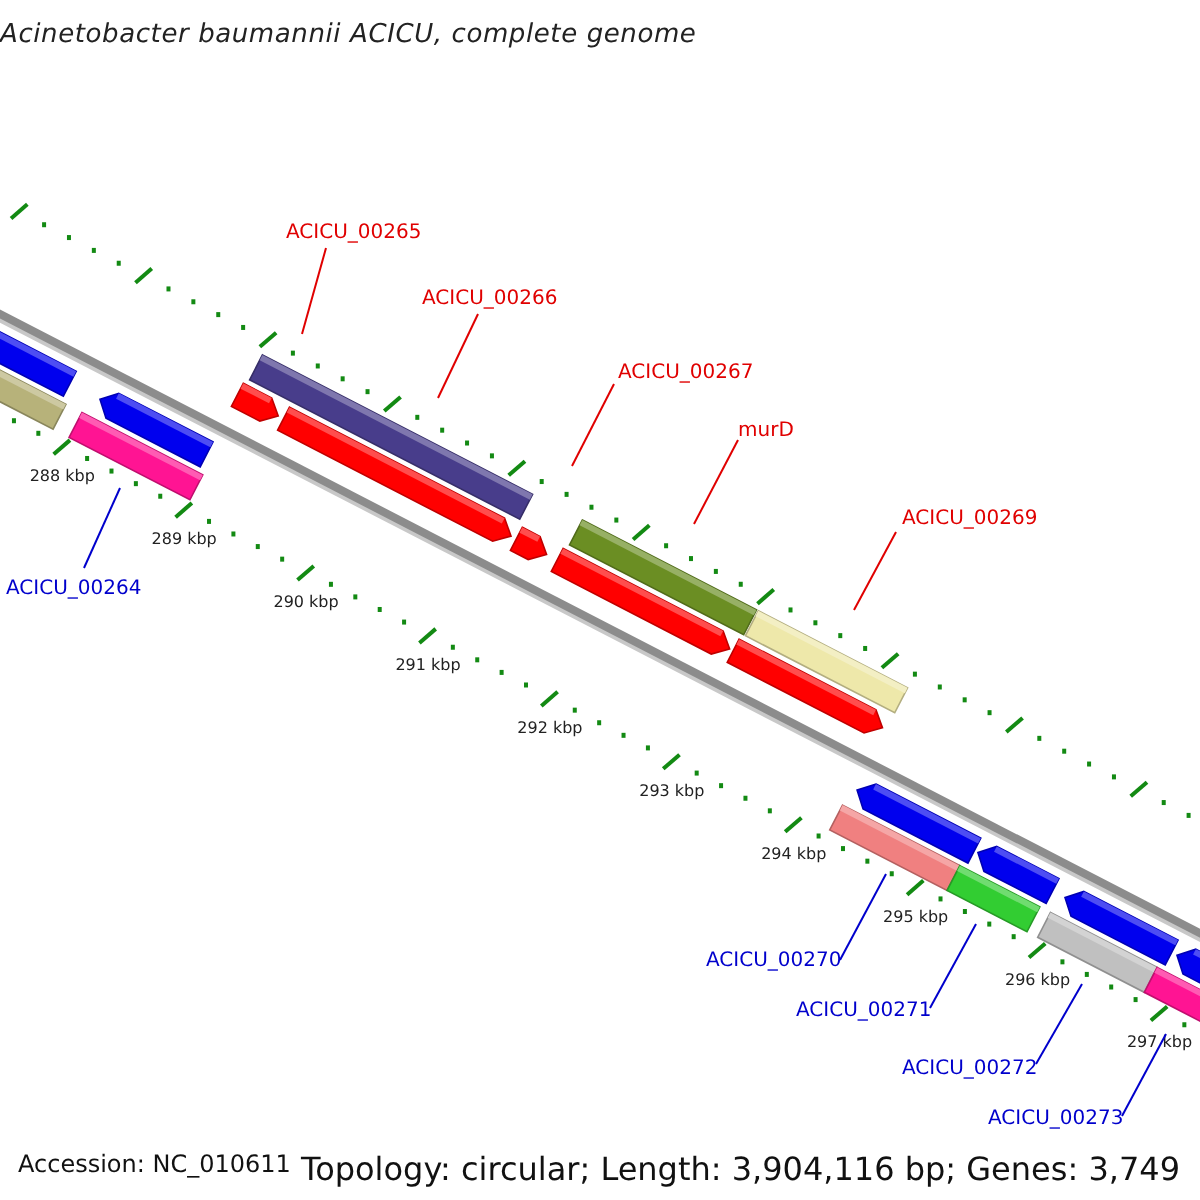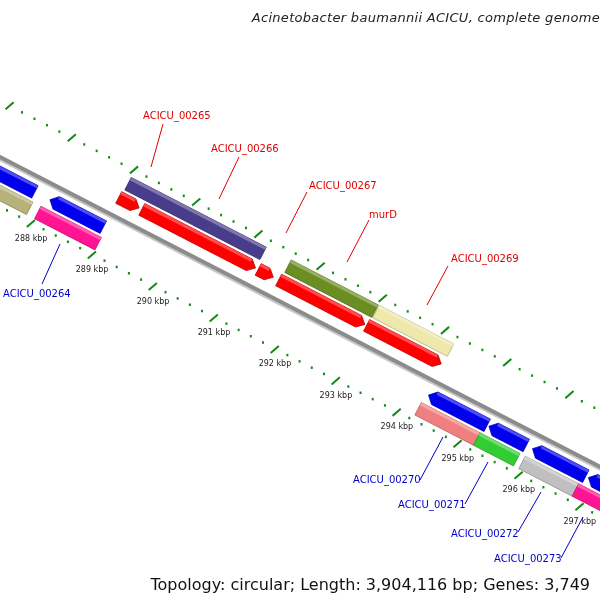--- a/index.html
+++ b/index.html
@@ -1,17 +1,17 @@
 <!DOCTYPE html>
 <html><head>
 <meta charset="utf-8">
 <style>
   html,body{margin:0;padding:0;background:#ffffff;}
   #stage{position:relative;width:600px;height:600px;overflow:hidden;background:#fff;font-family:"DejaVu Sans",sans-serif;}
-  #title{position:absolute;left:0;top:10px;width:600px;text-align:right;font-style:italic;font-size:13px;color:#222;letter-spacing:0.3px;}
+  #title{position:absolute;left:0;top:10px;width:600px;text-align:left;font-style:italic;font-size:13px;color:#222;letter-spacing:0.3px;}
   #footer-left{position:absolute;left:9px;top:575px;font-size:12px;color:#111;}
   #footer-right{position:absolute;right:10px;top:575px;font-size:16px;color:#111;}
   svg{position:absolute;left:0;top:0;}
   .lbl{font-family:"DejaVu Sans",sans-serif;font-size:10px;}
   .tick-lbl{font-family:"DejaVu Sans",sans-serif;font-size:8px;fill:#222;}
 </style>
 </head>
 <body>
 
 <div id="stage">
@@ -269,14 +269,15 @@
           <line x1="518" y1="532" x2="541" y2="492" stroke="#0000cc" stroke-width="1"></line>
           <text x="451" y="537" text-anchor="start" class="lbl" fill="#0000cc">ACICU_00272</text>
         </g>
         <g>
           <line x1="561" y1="558" x2="583" y2="517" stroke="#0000cc" stroke-width="1"></line>
           <text x="494" y="562" text-anchor="start" class="lbl" fill="#0000cc">ACICU_00273</text>
         </g>
       </g>
   </svg>
 
+  <div id="footer-left">Accession: NC_010611</div>
   <div id="footer-right">Topology: circular; Length: 3,904,116 bp; Genes: 3,749</div>
 </div>
 
 </body></html>

